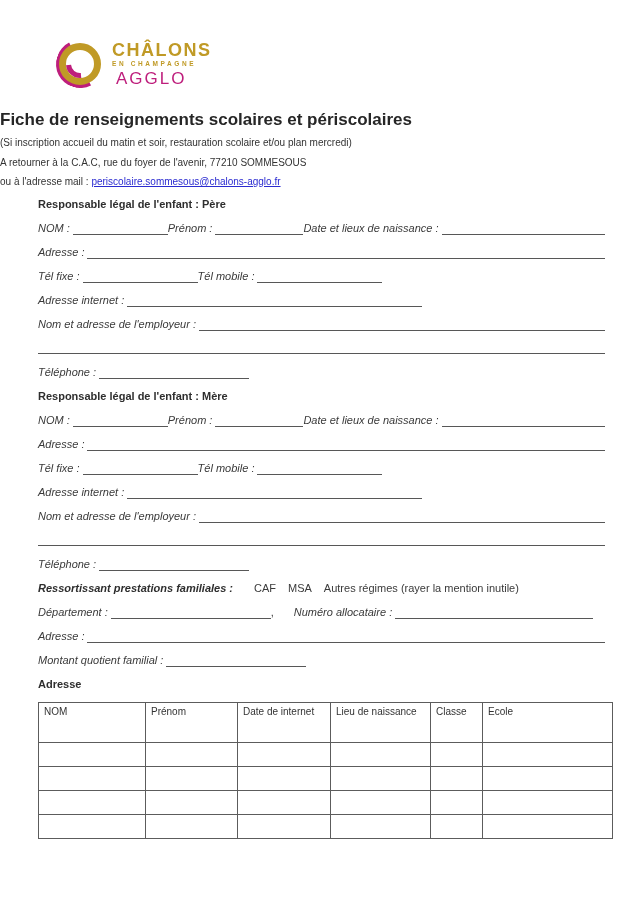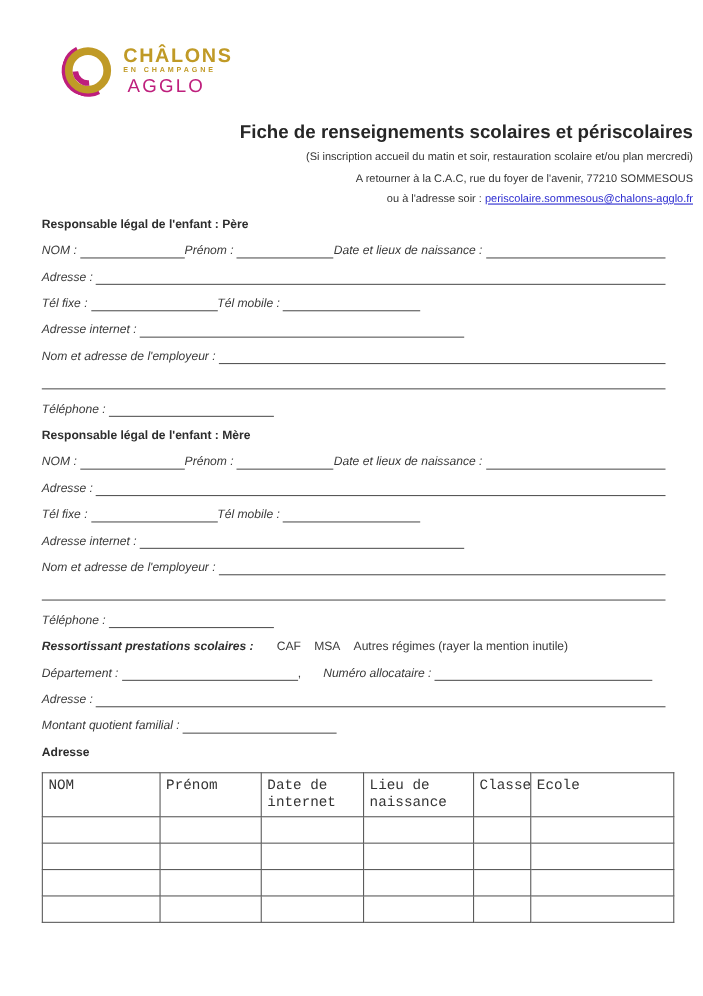--- a/index.html
+++ b/index.html
@@ -14,21 +14,21 @@
   .ring-magenta { position:absolute; inset:0; border-radius:50%; border:6px solid transparent;
     border-left-color:#BE1E7C; border-bottom-color:#BE1E7C; transform:rotate(18deg); }
   .ring-inner { position:absolute; inset:10px; border-radius:50%; border:5px solid transparent;
     border-bottom-color:#BE1E7C; transform:rotate(40deg); }
   .logo-text { display:flex; flex-direction:column; line-height:1; }
   .logo-chalons { color:#C09A26; font-weight:bold; font-size:18px; letter-spacing:1.5px; }
   .logo-champagne { color:#C09A26; font-size:6.5px; letter-spacing:2.6px; margin-top:2px; font-weight:bold; }
   .logo-agglo { color:#BE1E7C; font-weight:normal; font-size:17px; letter-spacing:2px; margin-top:3px; margin-left:4px; }
 
   
-  .doc-header { position:absolute; top:110px; left:0; width:630px; text-align:right; }
+  .doc-header { position:absolute; top:110px; left:0; width:630px; text-align:left; }
   .doc-title { font-size:17px; font-weight:bold; color:#262626; }
   .doc-sub { font-size:10px; font-weight:normal; color:#333; margin-top:6px; line-height:1.35; }
   .mail-link { color:#2B2BD0; text-decoration:underline; }
 
   
   .form { position:absolute; top:198px; left:38px; width:567px; font-size:11px; }
   .row { display:flex; align-items:flex-end; margin-bottom:11px; line-height:13px; white-space:nowrap; }
   .row.hdr { font-weight:bold; color:#2e2e2e; }
   .lbl { flex:0 0 auto; padding-right:3px;font-style:italic; }
   .fl { display:inline-block; border-bottom:1px solid #575757; height:12px; flex:0 0 auto; }
@@ -36,21 +36,21 @@
   .w95  { width:95px; }  .w88  { width:88px; }
   .w115 { width:115px; } .w125 { width:125px; }
   .w140 { width:140px; } .w150 { width:150px; }
   .w160 { width:160px; } .w295 { width:295px; }
   .contline { margin-top:5px; margin-bottom:12px; }
   .gap { display:inline-block; }
   .g18 { width:18px; } .g12 { width:12px; } .g20 { width:20px; }
 
   
   .kids-table { border-collapse:collapse; width:574px; margin-top:4px; table-layout:fixed;
-    font-size:13px; color:#333;font-family:Liberation Mono, monospace; }
+    font-size:10px; color:#333; }
   .kids-table th, .kids-table td { border:1px solid #5c5c5c; font-weight:normal;
     text-align:left; vertical-align:top; padding:3px 5px; }
   .kids-table thead th { height:40px; line-height:1.25; }
   .kids-table tbody td { height:24px; }
   col.c-nom  { width:107px; } col.c-pre  { width:92px; }
   col.c-date { width:93px; }  col.c-lieu { width:100px; }
   col.c-cla  { width:52px; }  col.c-eco  { width:130px; }
 </style>
 </head>
 <body>
@@ -68,21 +68,21 @@
       <span class="logo-champagne">EN CHAMPAGNE</span>
       <span class="logo-agglo">AGGLO</span>
     </div>
   </div>
 
   <div class="doc-header">
     <div class="doc-title">Fiche de renseignements scolaires et périscolaires</div>
     <div class="doc-sub">(Si inscription accueil du matin et soir, restauration scolaire et/ou plan mercredi)</div>
     <div class="doc-sub">A retourner à la C.A.C, rue du foyer de l'avenir, 77210 SOMMESOUS</div>
     <div class="doc-sub">
-      <span>ou à l'adresse soir : </span><a class="mail-link" href="#">periscolaire.sommesous@chalons-agglo.fr</a>
+      <span>ou à l'adresse mail : </span><a class="mail-link" href="#">periscolaire.sommesous@chalons-agglo.fr</a>
     </div>
   </div>
 
   <div class="form">
 
     <div class="row hdr">
       <span>Responsable légal de l'enfant : Père</span>
     </div>
     <div class="row">
       <span class="lbl">NOM :</span>
@@ -149,21 +149,21 @@
     </div>
     <div class="row contline">
       <span class="fl grow"></span>
     </div>
     <div class="row">
       <span class="lbl">Téléphone :</span>
         <span class="fl w150"></span>
     </div>
 
     <div class="row">
-      <span class="lbl hdr" style="font-weight:bold;color:#2e2e2e">Ressortissant prestations scolaires :</span>
+      <span class="lbl hdr" style="font-weight:bold;color:#2e2e2e">Ressortissant prestations familiales :</span>
       <span class="gap g18"></span>
       <span>CAF</span>
       <span class="gap g12"></span>
       <span>MSA</span>
       <span class="gap g12"></span>
       <span>Autres régimes (rayer la mention inutile)</span>
     </div>
     <div class="row">
       <span class="lbl">Département :</span>
         <span class="fl w160"></span>

